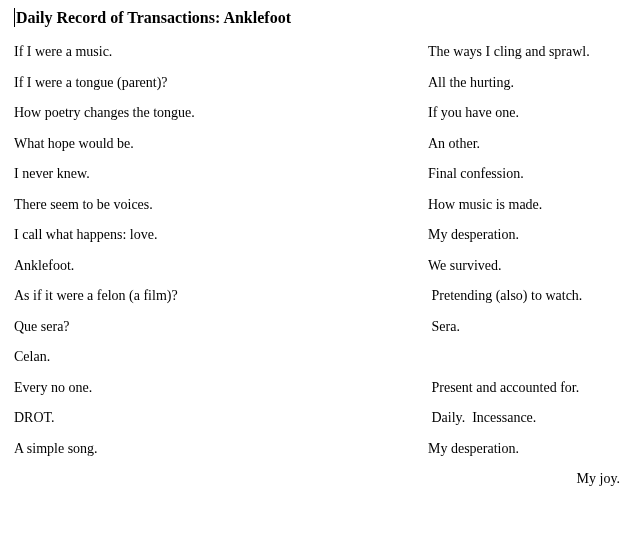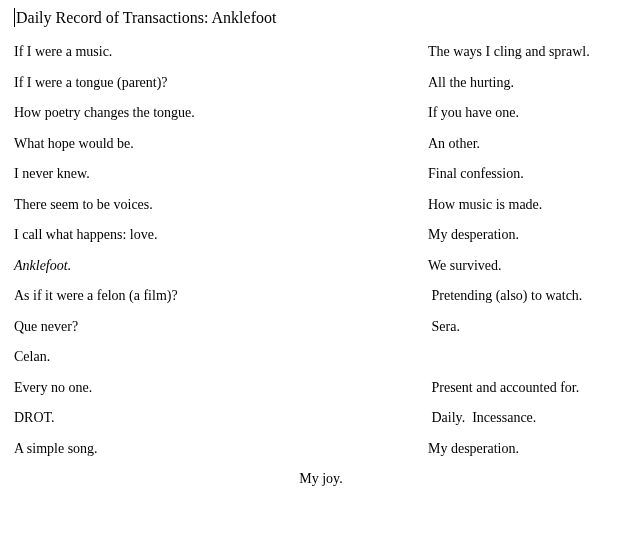--- a/index.html
+++ b/index.html
@@ -11,21 +11,21 @@
     color: #000000;
     font-family: "Liberation Serif", serif;
     overflow: hidden;
   }
   .title-line {
     height: 37px;
     box-sizing: border-box;
     padding-left: 14px;
     padding-top: 7px;
     font-size: 16px;
-    font-weight: normal;
+    font-weight: bold;
     line-height: 22px;
     white-space: pre;
   }
   .caret {
     display: inline-block;
     width: 1px;
     height: 19px;
     background: #000000;
     vertical-align: -4px;
     margin-right: 1px;
@@ -41,26 +41,26 @@
     box-sizing: border-box;
     padding-left: 14px;
     white-space: pre;
     overflow: hidden;
   }
   .cell-right {
     flex: 1;
     white-space: pre;
     overflow: hidden;
   }
-  .italic { font-style: italic; }
+  .italic { }
   .closing-line {
     height: 30.5px;
     line-height: 30.5px;
     font-size: 14px;
-    text-align: center;
+    text-align: right;
     padding-left: 22px;
     white-space: pre;
   }
 </style>
 </head>
 <body>
 
 <div class="page">
 
   <div class="title-line"><span class="caret"></span><span>Daily Record of Transactions: Anklefoot</span></div>
@@ -95,21 +95,21 @@
   </div>
   <div class="row">
     <div class="cell-left italic">Anklefoot.</div>
     <div class="cell-right">We survived.</div>
   </div>
   <div class="row">
     <div class="cell-left">As if it were a felon (a film)?</div>
     <div class="cell-right"> Pretending (also) to watch.</div>
   </div>
   <div class="row">
-    <div class="cell-left">Que never?</div>
+    <div class="cell-left">Que sera?</div>
     <div class="cell-right"> Sera.</div>
   </div>
   <div class="row">
     <div class="cell-left">Celan.</div>
   </div>
   <div class="row">
     <div class="cell-left">Every no one.</div>
     <div class="cell-right"> Present and accounted for.</div>
   </div>
   <div class="row">

